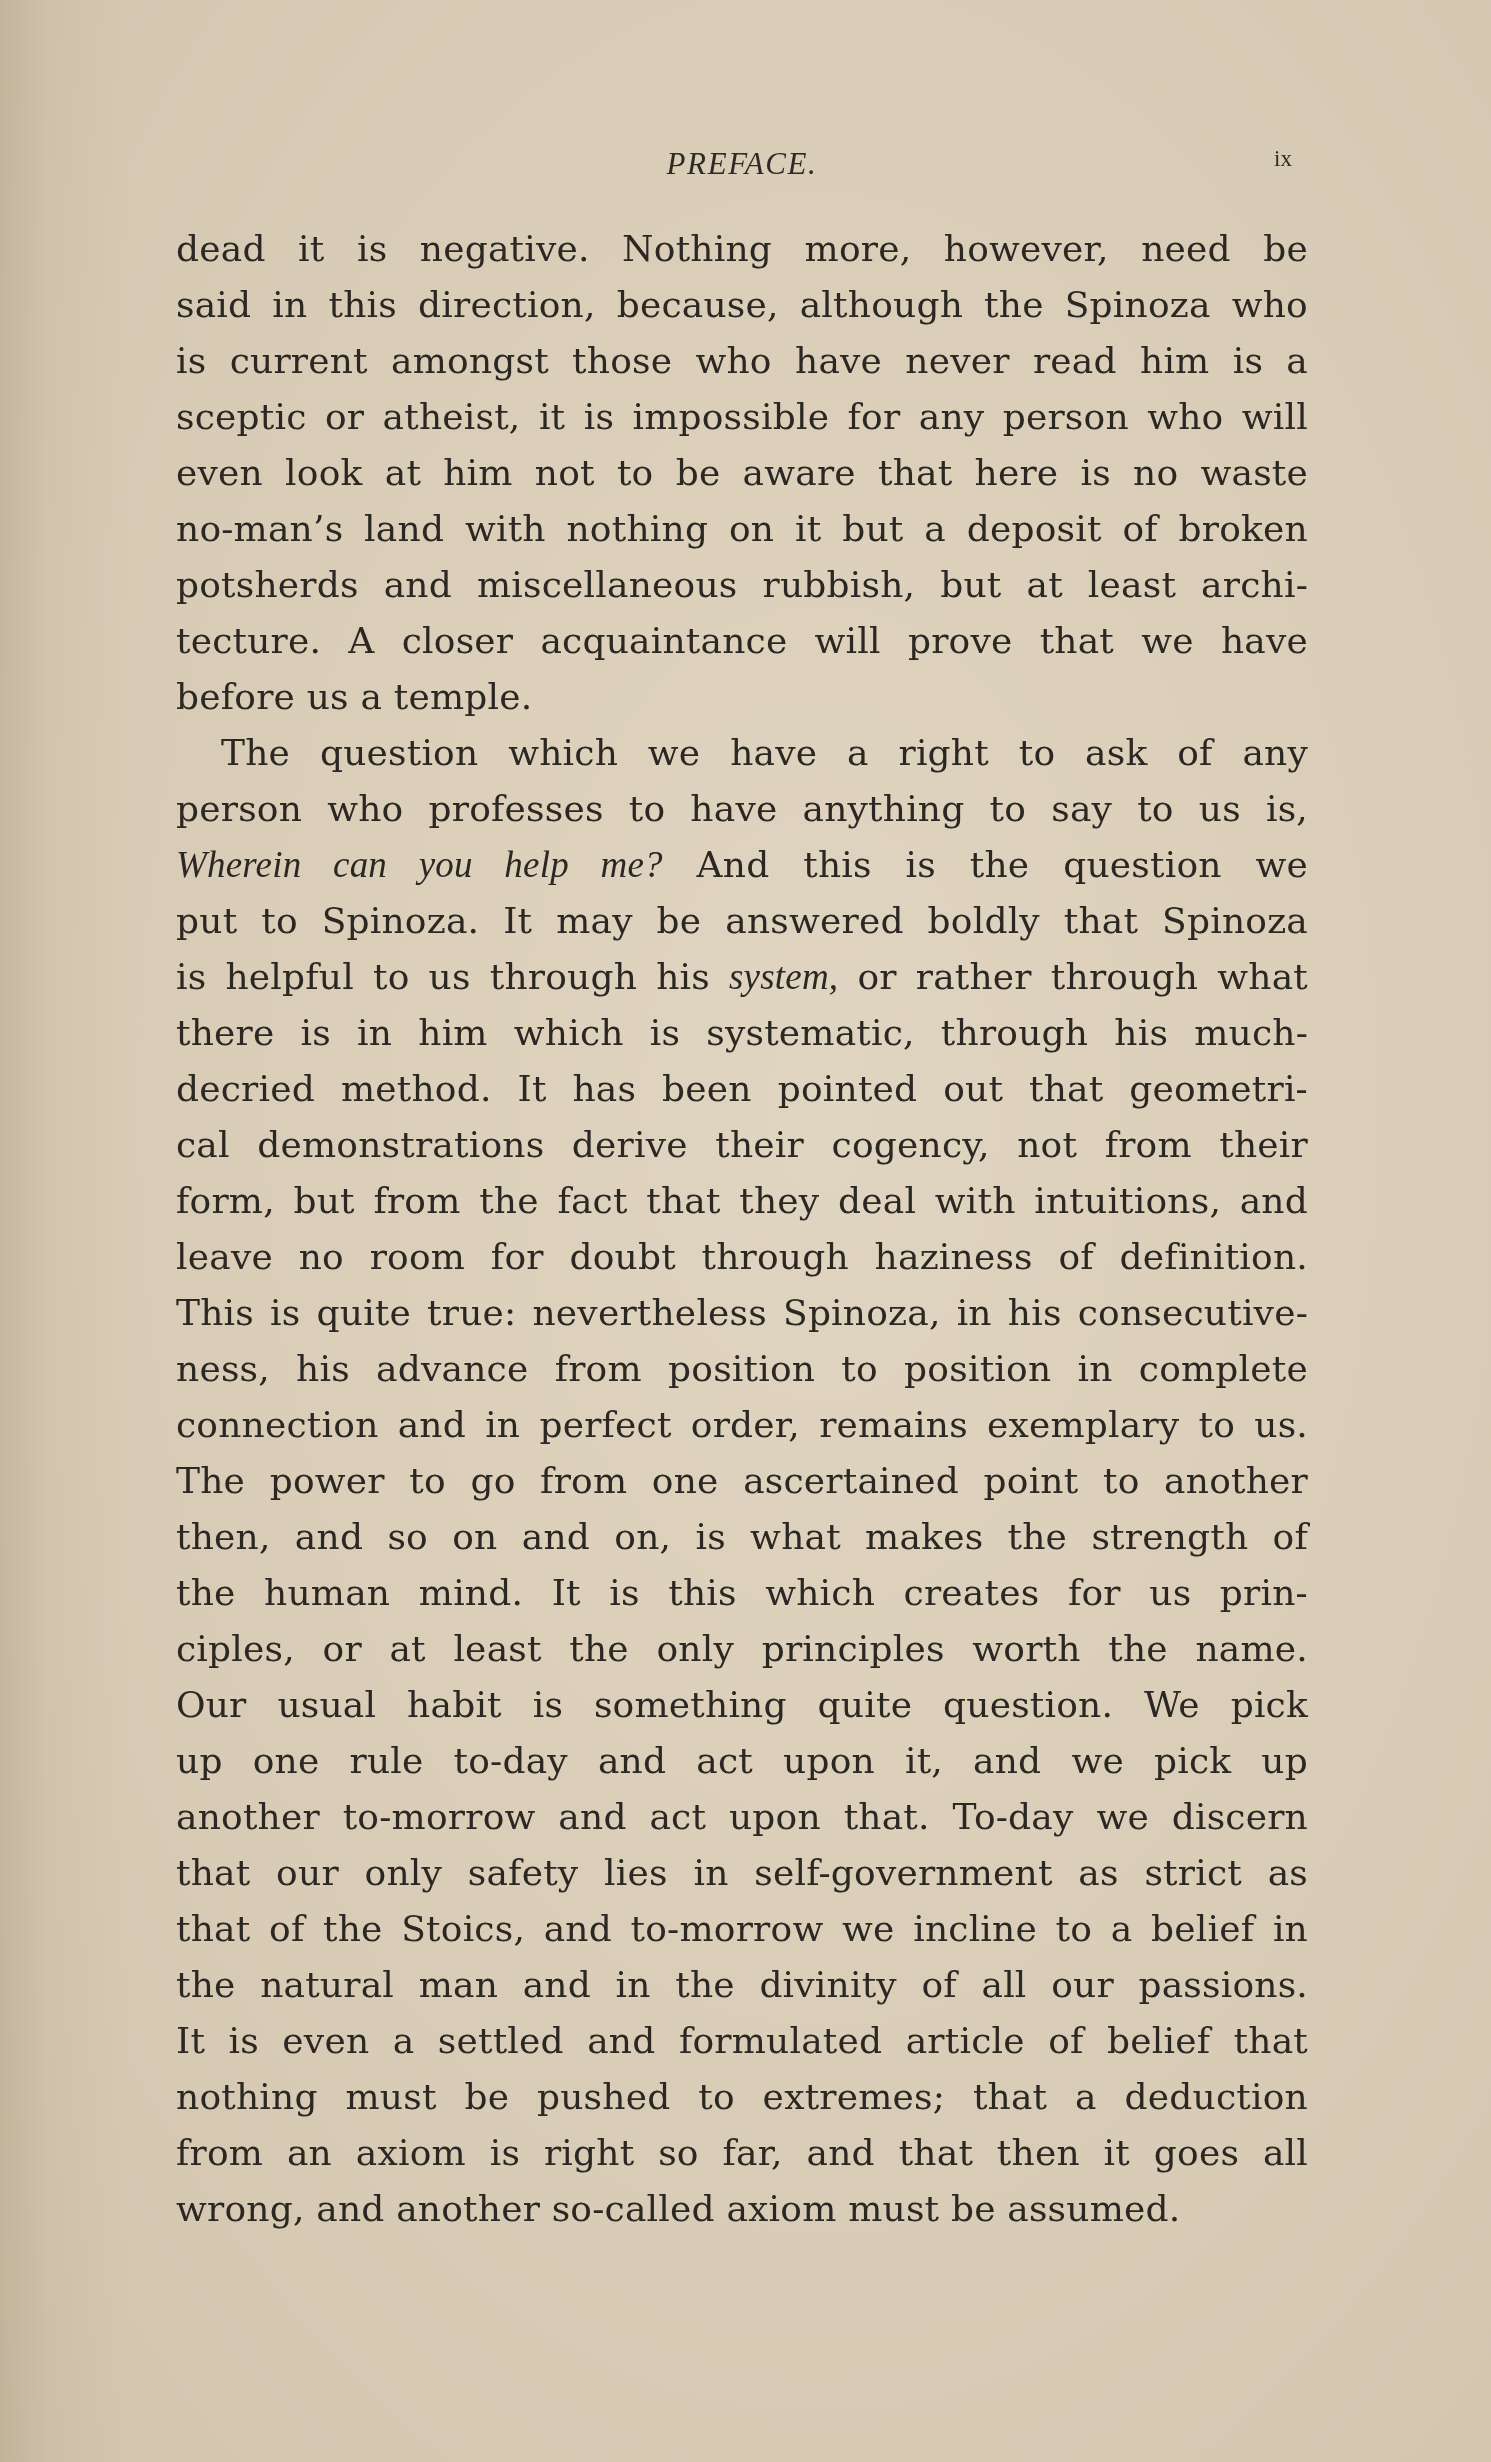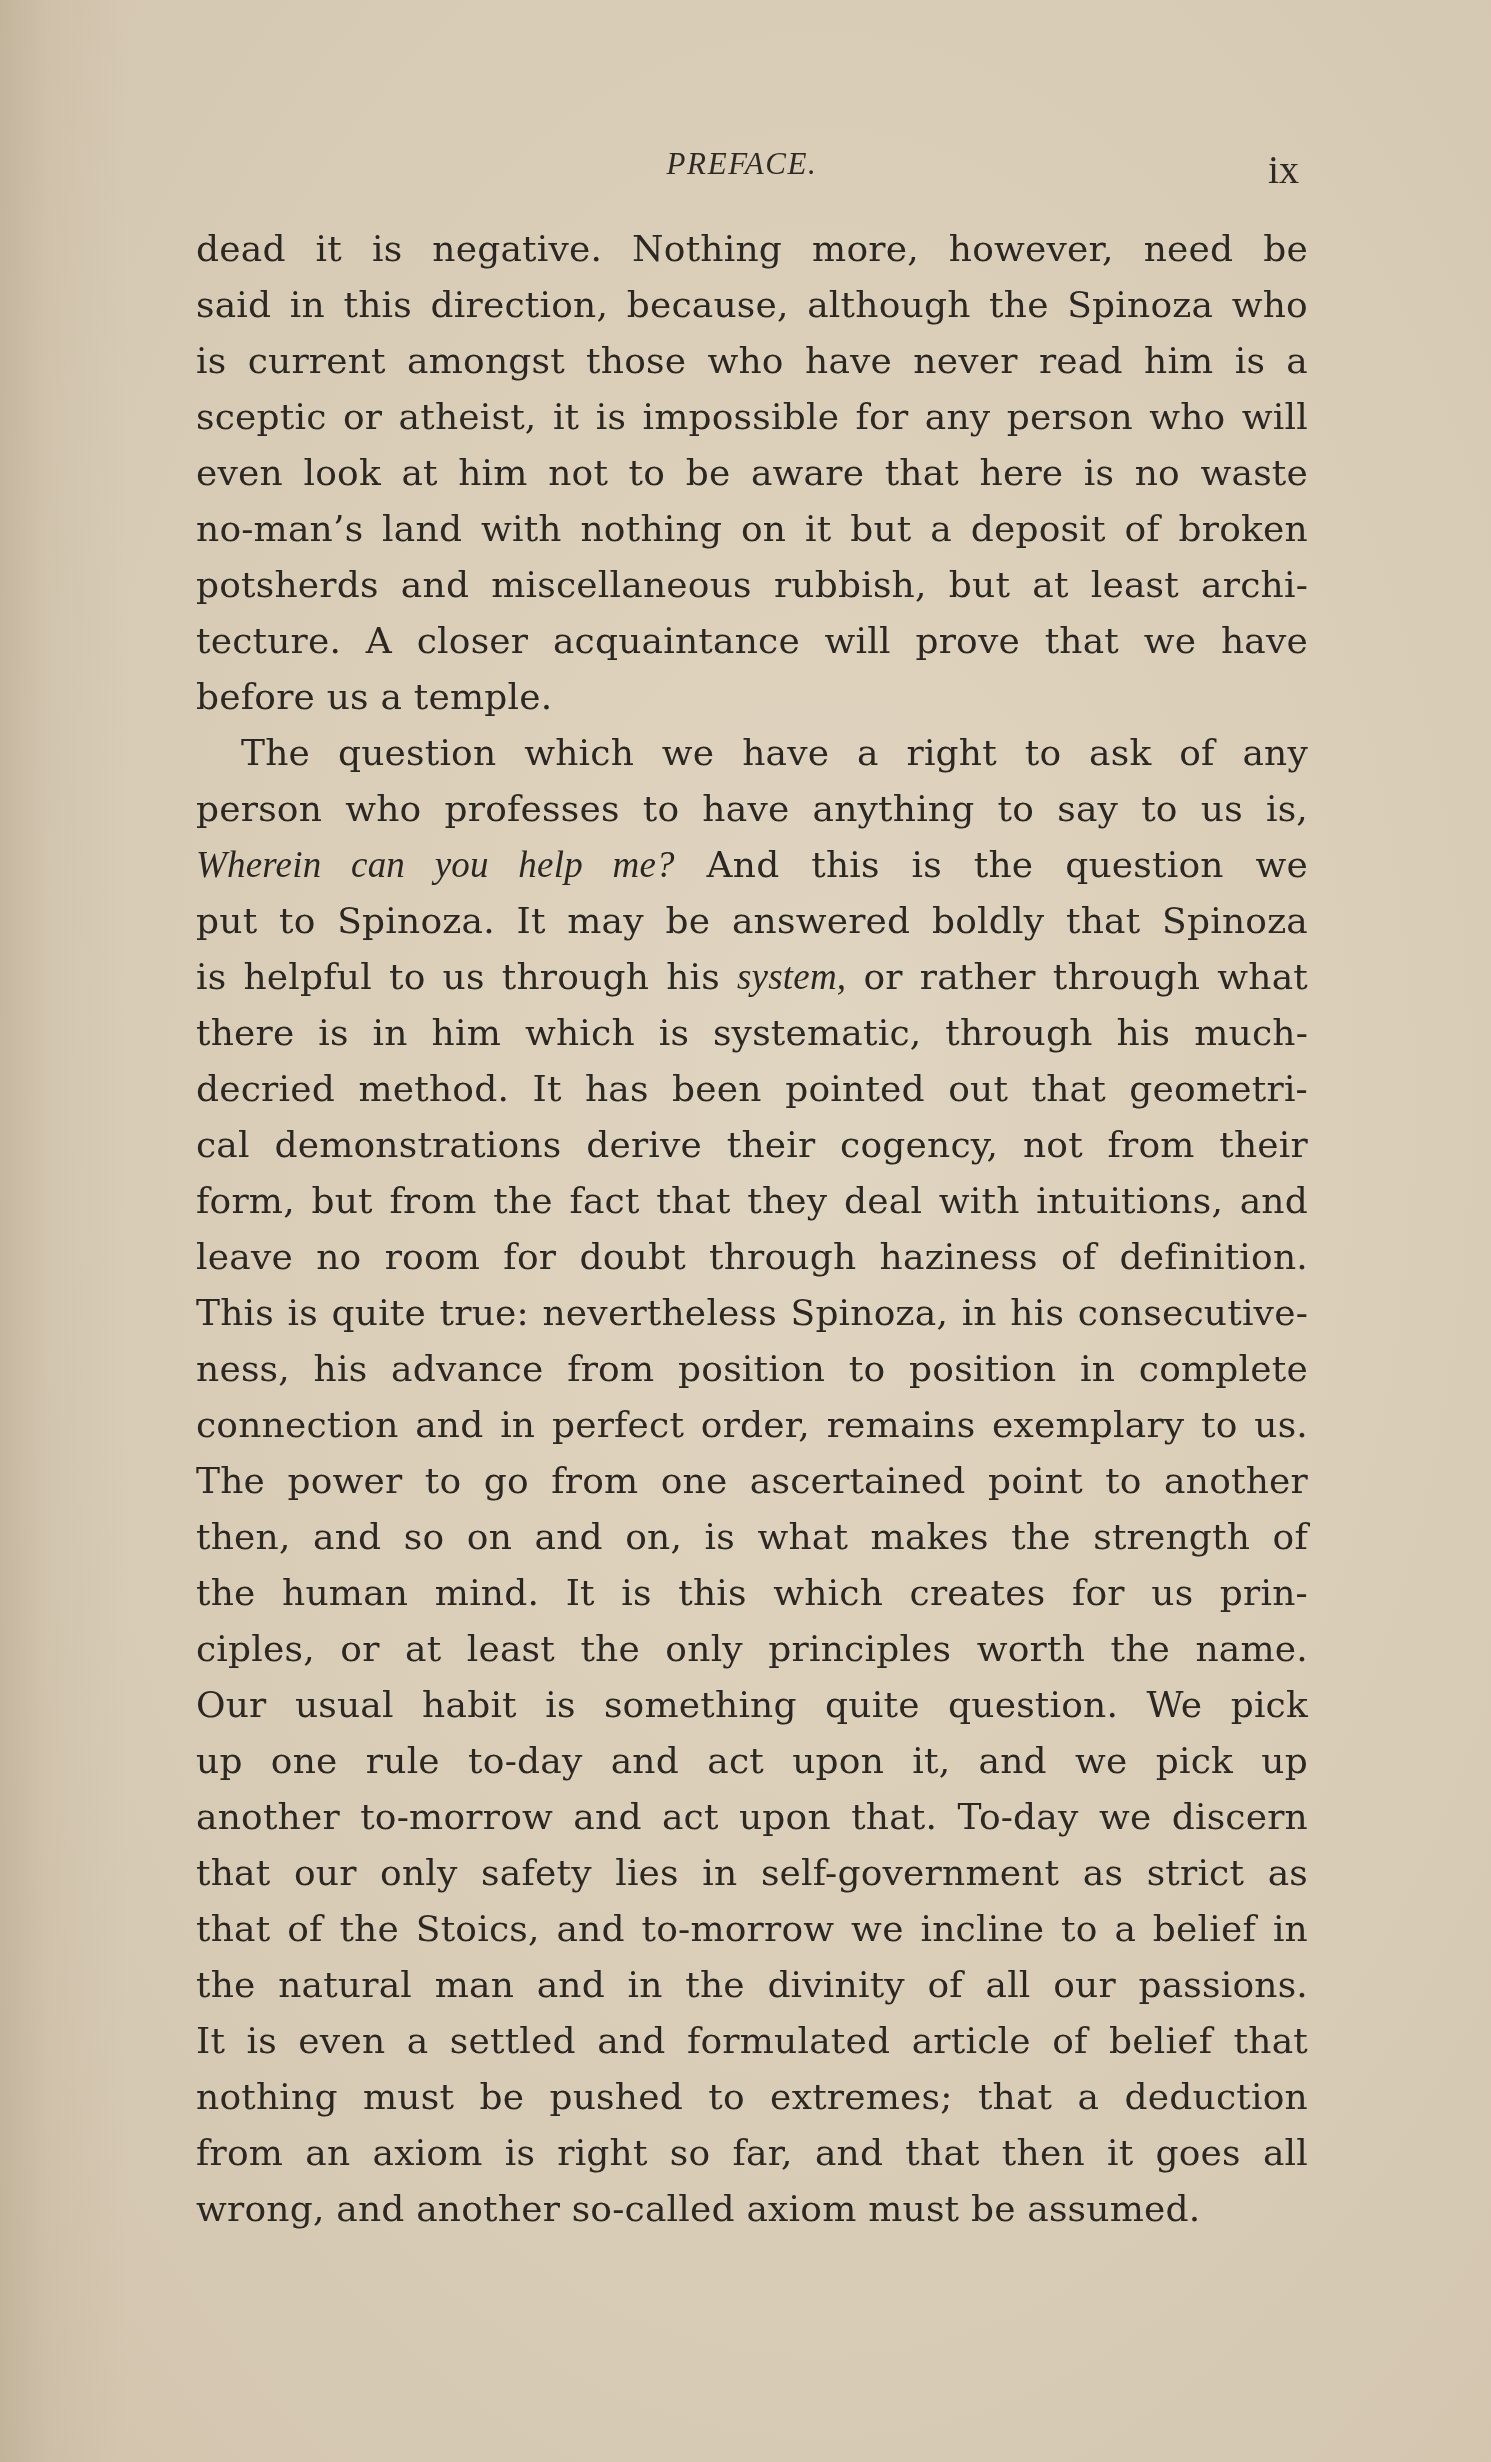--- a/index.html
+++ b/index.html
@@ -18,35 +18,35 @@
     .running-head {
       position: absolute; top: 146px; left: 176px; width: 1132px; height: 49px;
     }
     .running-title {
       position: absolute; left: 0; right: 0; text-align: center;
       font-style: italic; font-size: 31px; letter-spacing: 1.6px;
       font-family: "Liberation Serif", "DejaVu Serif", serif;
       color: #2e2a25;
     }
     .page-number {
-      position: absolute; right: 9px; top: 0;
-      font-size: 40px;
+      position: absolute; right: 16px; top: 0;
+      font-size: 23px;
       font-family: "Liberation Serif", "DejaVu Serif", serif;
       color: #2e2a25;
     }
     .body-text {
       position: absolute; top: 221px; left: 176px; width: 1132px;
       font-size: 36px; line-height: 56px;
       font-family: "DejaVu Serif", "Liberation Serif", serif;
       letter-spacing: 0.2px;
     }
     .line {
       display: block; white-space: nowrap;
       text-align: justify; text-align-last: justify;
-      height: 56px; overflow: visible; margin-left: 20px;
+      height: 56px; overflow: visible;
     }
     .line.last { text-align-last: left; }
     .line.indent { padding-left: 45px; }
     .it { font-style: italic; font-family: "Liberation Serif", "DejaVu Serif", serif; font-size: 37px; }
   </style>
 </head>
 <body>
 
 <div class="page">
   <div class="running-head">

